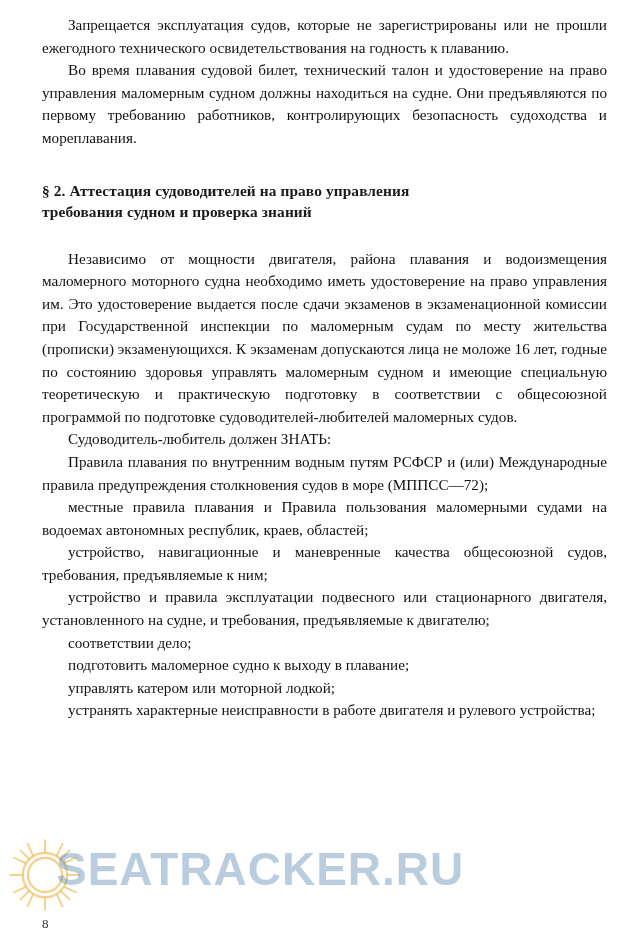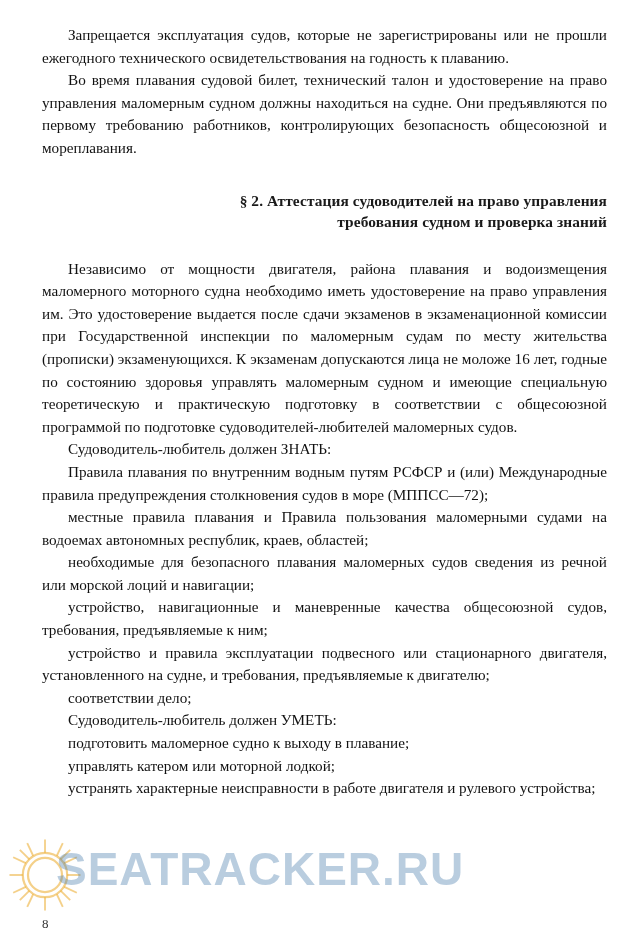--- a/index.html
+++ b/index.html
@@ -14,37 +14,37 @@
     color: #1a1a1a;
     overflow: hidden;
     position: relative;
   }
   .page {
     position: absolute;
     left: 0; top: 0;
     width: 643px;
     height: 748px;
     box-sizing: border-box;
-    padding: 24px 36px 0 42px;
+    padding: 14px 36px 0 42px;
   }
   p {
     margin: 0;
     font-size: 15.2px;
     line-height: 22.6px;
     text-align: justify;
     text-justify: inter-word;
     hyphens: manual;
     color: #111;
   }
   p.indent {
     text-indent: 26px;
   }
   .heading {
     margin: 30px 0 26px 0;
-    text-align: right;
+    text-align: left;
     font-weight: bold;
     font-size: 15.4px;
     line-height: 21px;
     letter-spacing: 0.1px;
   }
   .heading .line2 { display: block; }
 
   
   .watermark {
     position: absolute;
@@ -81,36 +81,34 @@
     font-family: "Liberation Serif", serif;
     color: #333;
   }
 </style>
 </head>
 <body>
 
 <div class="page">
 
   <p class="indent">Запрещается эксплуатация судов, которые не зарегистрированы или не прошли ежегодного технического освидетельствования на годность к плаванию.</p>
-  <p class="indent">Во время плавания судовой билет, технический талон и удостоверение на право управления маломерным судном должны находиться на судне. Они предъявляются по первому требованию работников, контролирующих безопасность общесоюзной и мореплавания.</p>
+  <p class="indent">Во время плавания судовой билет, технический талон и удостоверение на право управления маломерным судном должны находиться на судне. Они предъявляются по первому требованию работников, контролирующих безопасность судоходства и мореплавания.</p>
 
   <div class="heading">
     <span>§ 2. Аттестация судоводителей на право управления</span>
     <span class="line2">требования судном и проверка знаний</span>
   </div>
 
   <p class="indent">Независимо от мощности двигателя, района плавания и водоизмещения маломерного моторного судна необходимо иметь удостоверение на право управления им. Это удостоверение выдается после сдачи экзаменов в экзаменационной комиссии при Государственной инспекции по маломерным судам по месту жительства (прописки) экзаменующихся. К экзаменам допускаются лица не моложе 16 лет, годные по состоянию здоровья управлять маломерным судном и имеющие специальную теоретическую и практическую подготовку в соответствии с общесоюзной программой по подготовке судоводителей-любителей маломерных судов.</p>
   <p class="indent">Судоводитель-любитель должен ЗНАТЬ:</p>
   <p class="indent">Правила плавания по внутренним водным путям РСФСР и (или) Международные правила предупреждения столкновения судов в море (МППСС—72);</p>
   <p class="indent">местные правила плавания и Правила пользования маломерными судами на водоемах автономных республик, краев, областей;</p>
-  <p class="indent">необходимые для безопасного плавания маломерных судов сведения из речной или морской лоций и навигации;</p>
   <p class="indent">устройство, навигационные и маневренные качества общесоюзной судов, требования, предъявляемые к ним;</p>
   <p class="indent">устройство и правила эксплуатации подвесного или стационарного двигателя, установленного на судне, и требования, предъявляемые к двигателю;</p>
   <p class="indent">соответствии дело;</p>
-  <p class="indent">Судоводитель-любитель должен УМЕТЬ:</p>
   <p class="indent">подготовить маломерное судно к выходу в плавание;</p>
   <p class="indent">управлять катером или моторной лодкой;</p>
   <p class="indent">устранять характерные неисправности в работе двигателя и рулевого устройства;</p>
 
 </div>
 
 <div class="watermark">
   <svg class="wm-sun" viewBox="0 0 100 100">
     <g fill="none" stroke="rgba(235,170,40,0.55)" stroke-width="3">
       <circle cx="50" cy="50" r="23"></circle>

